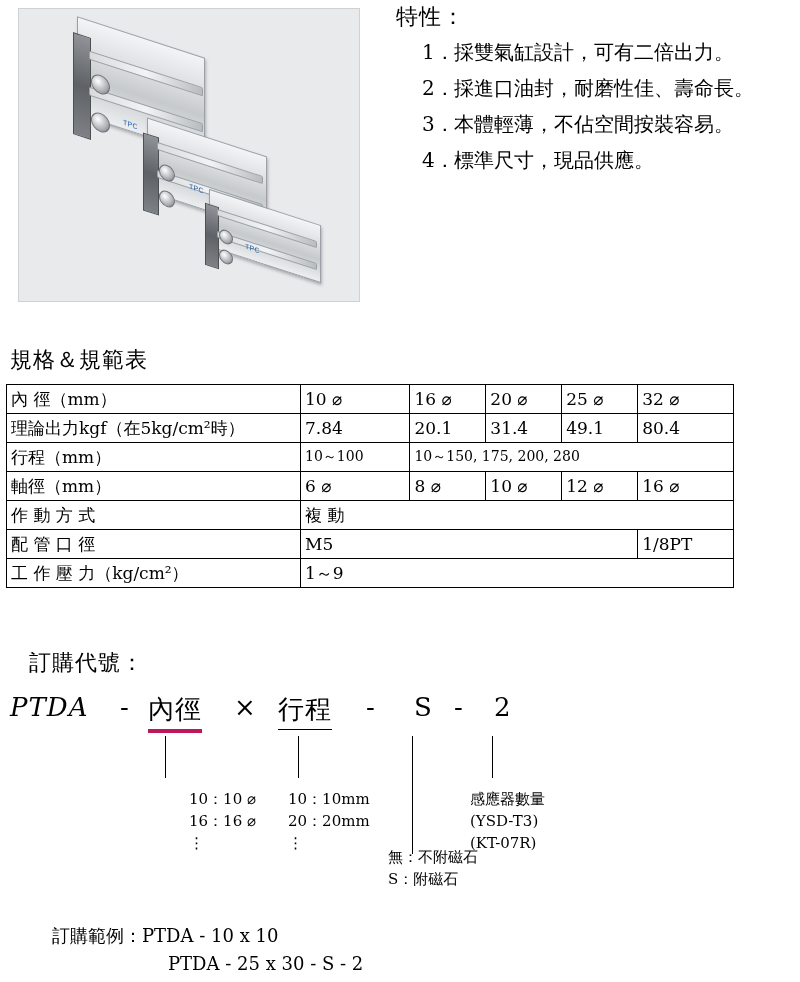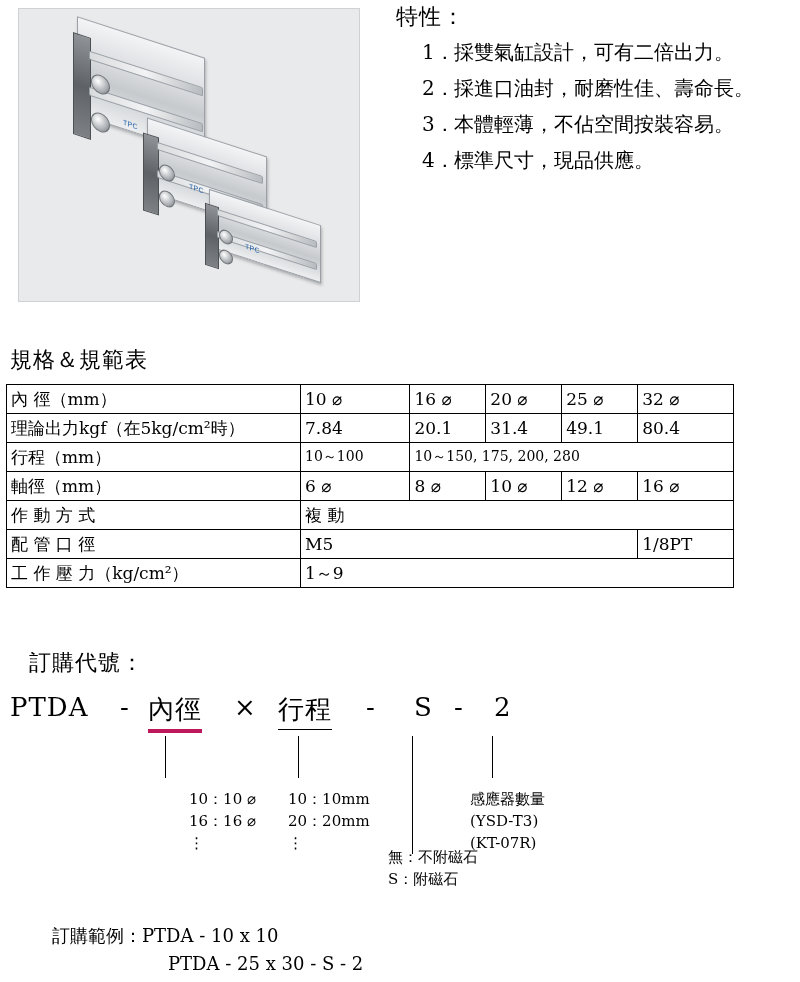--- a/index.html
+++ b/index.html
@@ -168,21 +168,21 @@
   .code-line {
     position: absolute;
     top: 692px;
     left: 10px;
     width: 700px;
     height: 40px;
     font-size: 26px;
     letter-spacing: 1px;
   }
   .code-line span { position: absolute; top: 0; }
-  .cd-prefix { left: 0px; }
+  .cd-prefix { left: 0px; font-style: italic; }
   .cd-d1     { left: 110px; }
   .cd-bore   { left: 138px; border-bottom: 4px solid #be185d; padding-bottom: 2px; }
   .cd-x      { left: 224px; }
   .cd-stroke { left: 268px; border-bottom: 1px solid #000; padding-bottom: 2px; }
   .cd-d2     { left: 356px; }
   .cd-s      { left: 404px; }
   .cd-d3     { left: 444px; }
   .cd-2      { left: 484px; }
 
   .vline {

